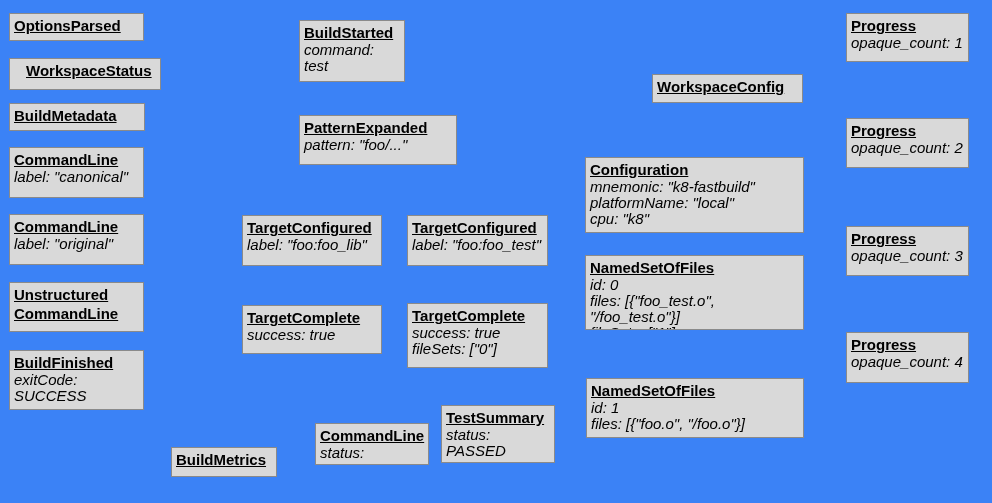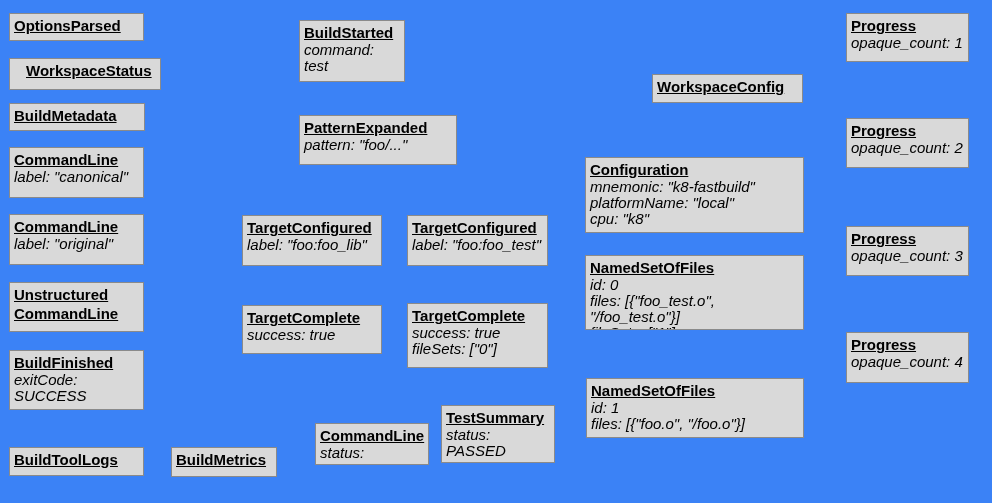--- a/index.html
+++ b/index.html
@@ -70,23 +70,20 @@
   <div class="node" style="left:9px; top:282px; width:135px; height:50px;">
     <div class="node-title">Unstructured
 CommandLine</div>
   </div>
 
   <div class="node" style="left:9px; top:350px; width:135px; height:60px;">
     <div class="node-title">BuildFinished</div>
     <div class="node-body">exitCode: SUCCESS</div>
   </div>
 
-  <div class="node" style="left:9px; top:447px; width:135px; height:29px;">
-    <div class="node-title">BuildToolLogs</div>
-  </div>
 
   <div class="node" style="left:163px; top:447px; width:106px; height:30px;margin-left:8px;">
     <div class="node-title">BuildMetrics</div>
   </div>
 
   <div class="node" style="left:299px; top:20px; width:106px; height:62px;">
     <div class="node-title">BuildStarted</div>
     <div class="node-body">command: test</div>
   </div>
 

